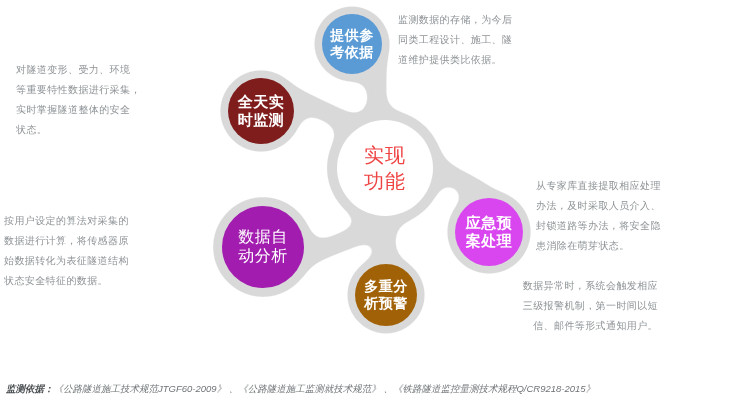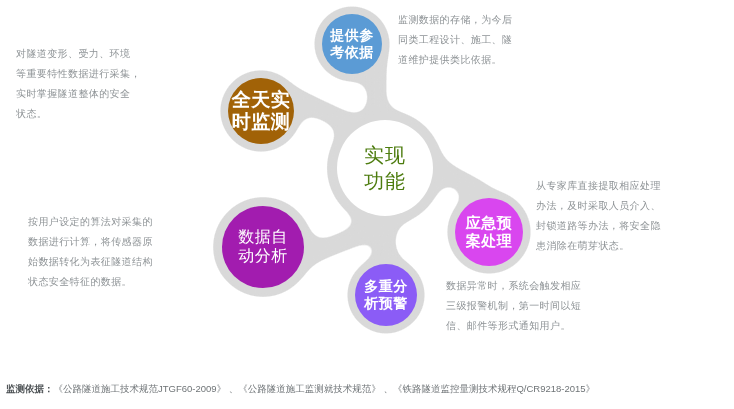--- a/index.html
+++ b/index.html
@@ -51,95 +51,96 @@
   }
   .node .ln { display: block; white-space: nowrap; }
 
   
   #node-center {
     left: 337px;
     top: 120px;
     width: 96px;
     height: 96px;
     background: #ffffff;
-    color: #4d7c0f;
+    color: #ef4444;
     font-size: 20px;
     font-weight: 400;
     line-height: 1.3;
     letter-spacing: 1px;
   }
 
   
   #node-reference {
     left: 322px;
     top: 14px;
     width: 60px;
     height: 60px;
     background: #5B9BD5;
     font-size: 14px;
   }
   #node-monitor {
     left: 228px;
     top: 78px;
     width: 66px;
     height: 66px;
-    background: #a16207;
-    font-size: 19px;
+    background: #7f1d1d;
+    font-size: 15px;
   }
   #node-analysis {
     left: 222px;
     top: 206px;
     width: 82px;
     height: 82px;
     background: #a21caf;
     font-size: 16px;
     font-weight: 400;
   }
   #node-warning {
     left: 355px;
     top: 264px;
     width: 62px;
     height: 62px;
-    background: #8b5cf6;
+    background: #a16207;
     font-size: 14px;
   }
   #node-emergency {
     left: 455px;
     top: 198px;
     width: 68px;
     height: 68px;
     background: #d946ef;
     font-size: 15px;
   }
 
   
   .para {
     position: absolute;
     color: #8E9396;
     font-size: 10px;
     line-height: 2.0;
     letter-spacing: 0.4px;
     white-space: pre-line;
   }
-  #text-collect   { left: 16px;  top: 44px;  width: 200px; }
+  #text-collect   { left: 16px;  top: 60px;  width: 200px; }
   #text-storage   { left: 398px; top: 10px;  width: 205px; }
-  #text-compute   { left: 28px;  top: 212px; width: 208px; }
+  #text-compute   { left: 4px;  top: 212px; width: 208px; font-family: Liberation Mono, monospace; }
   #text-expert    { left: 536px; top: 152px; width: 196px; margin-top: 24px; }
-  #text-alarm     { left: 446px; top: 276px; width: 212px; text-align: left;}
+  #text-alarm     { left: 446px; top: 276px; width: 212px; text-align: right;}
 
   
   #footer {
     position: absolute;
     left: 6px;
     top: 383px;
     width: 722px;
     font-size: 9.5px;
     color: #6f7477;
     white-space: nowrap;
     letter-spacing: 0px;
+    font-style: italic;
   }
   #footer-label {
     font-weight: 700;
     color: #4a4f52;
   }
 </style>
 </head>
 <body>
 
 <div id="stage">

